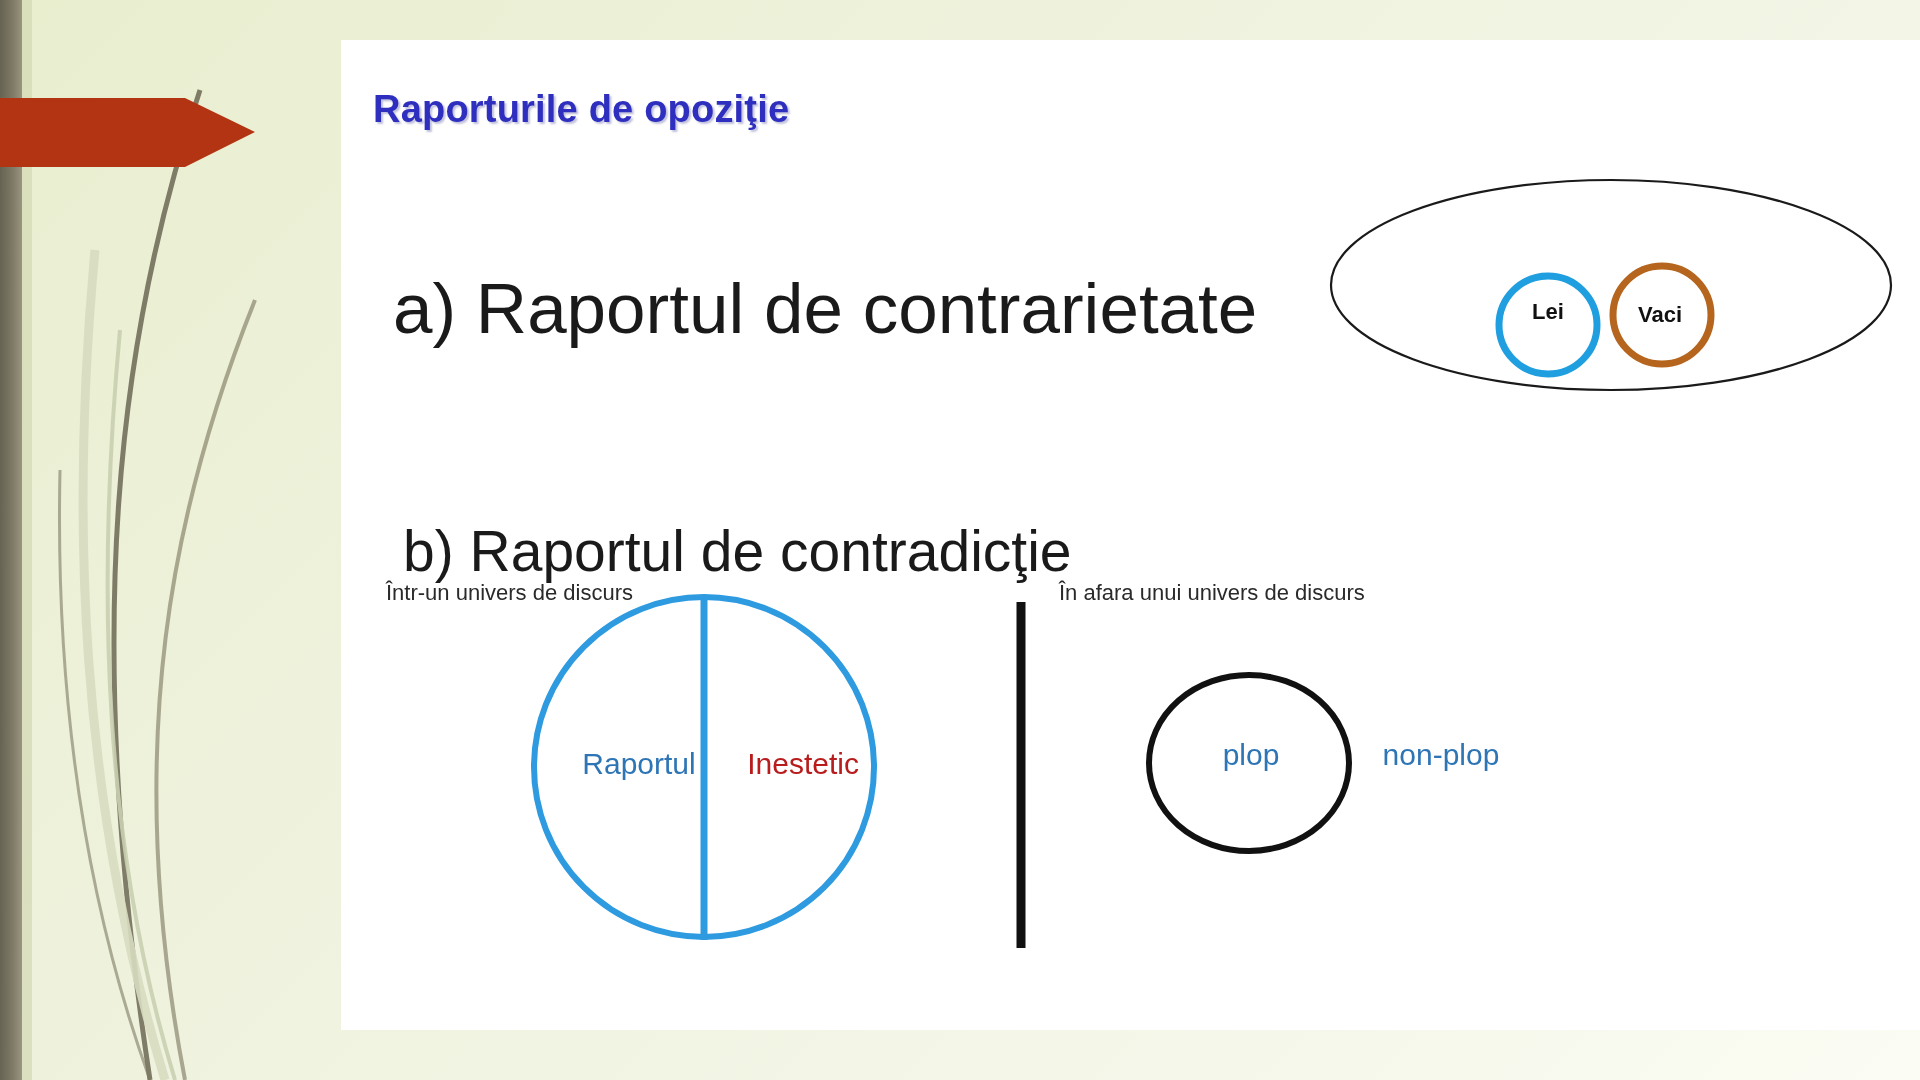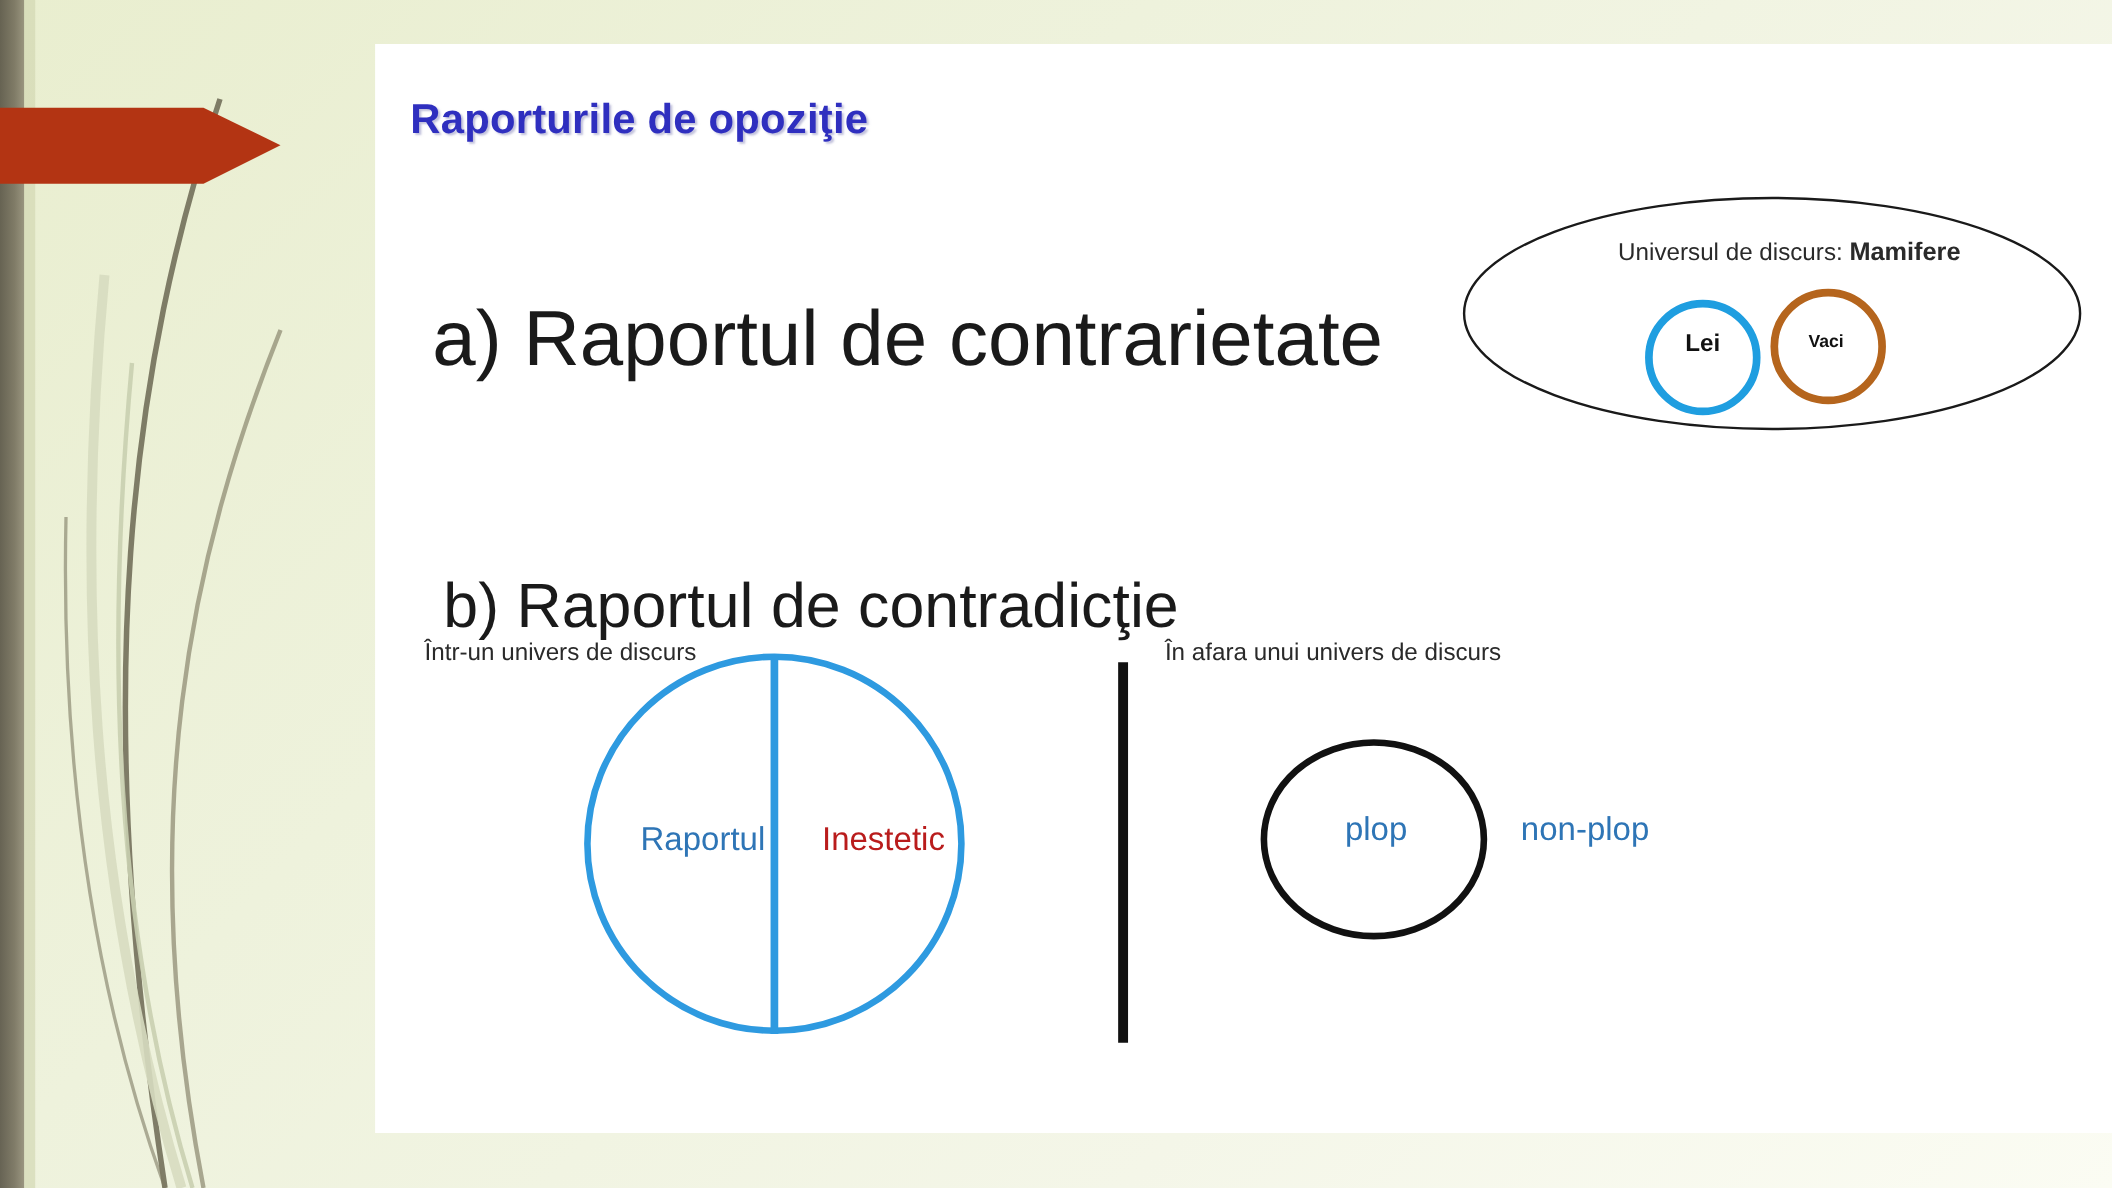--- a/index.html
+++ b/index.html
@@ -126,21 +126,21 @@
     font-size: 22px;
     font-weight: bold;
     color: #111111;
   }
   .lbl-vaci {
     position: absolute;
     left: 296px;
     top: 137px;
     width: 86px;
     text-align: center;
-    font-size: 16px;
+    font-size: 22px;
     font-weight: bold;
     color: #111111;
   }
 
   
   .diagram-b {
     position: absolute;
     left: 0px;
     top: 540px;
     width: 1595px;
@@ -232,24 +232,20 @@
 
     <div class="heading-a">a) Raportul de contrarietate</div>
     <div class="heading-b">b) Raportul de contradicţie</div>
 
     <div class="diagram-a">
       <svg width="600" height="280" viewBox="0 0 600 280">
         <ellipse cx="290" cy="120" rx="280" ry="105" fill="#ffffff" stroke="#1a1a1a" stroke-width="2.2"></ellipse>
         <circle cx="227" cy="160" r="49" fill="none" stroke="#1f9ee0" stroke-width="7"></circle>
         <circle cx="341" cy="150" r="49" fill="none" stroke="#b5651d" stroke-width="7"></circle>
       </svg>
-      <div class="univers-label">
-        <span>Universul de discurs:</span>
-        <b>Mamifere</b>
-      </div>
       <div class="lbl-lei">Lei</div>
       <div class="lbl-vaci">Vaci</div>
     </div>
 
     <div class="diagram-b">
       <svg width="1595" height="440" viewBox="0 0 1595 440">
 
         <circle cx="363" cy="187" r="170" fill="#ffffff" stroke="#2e9ae0" stroke-width="6"></circle>
         <line x1="363" y1="15" x2="363" y2="360" stroke="#2e9ae0" stroke-width="7"></line>
 

